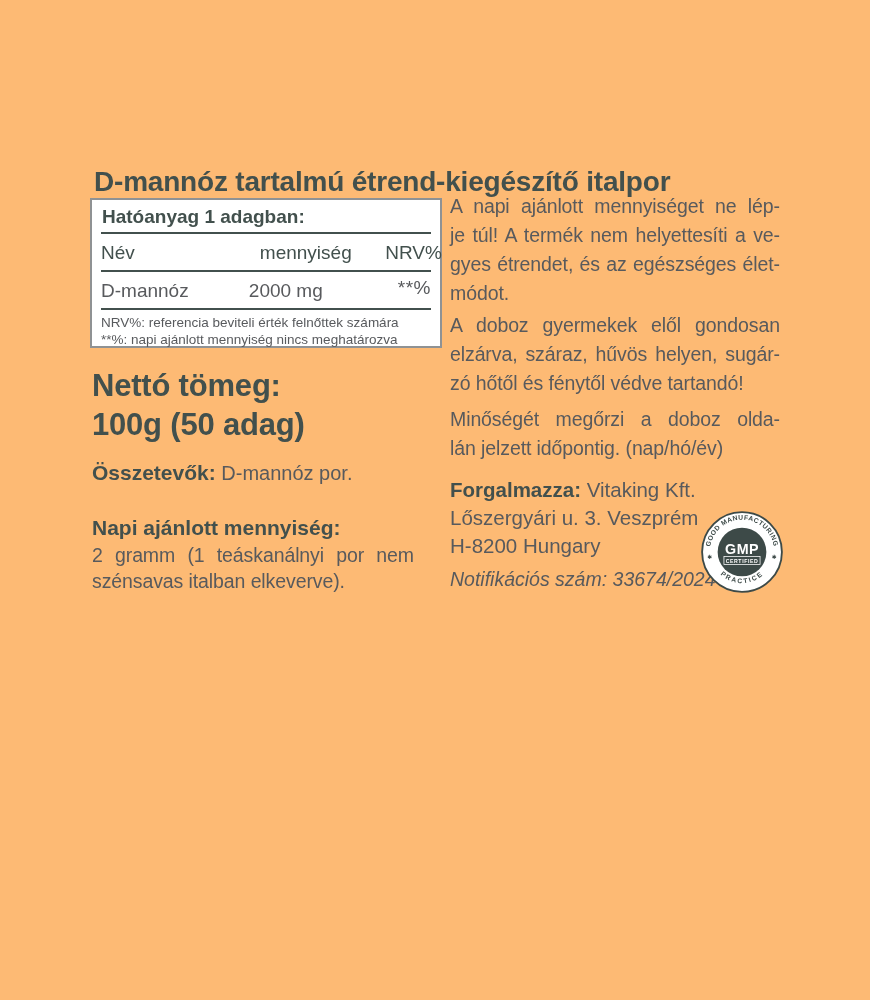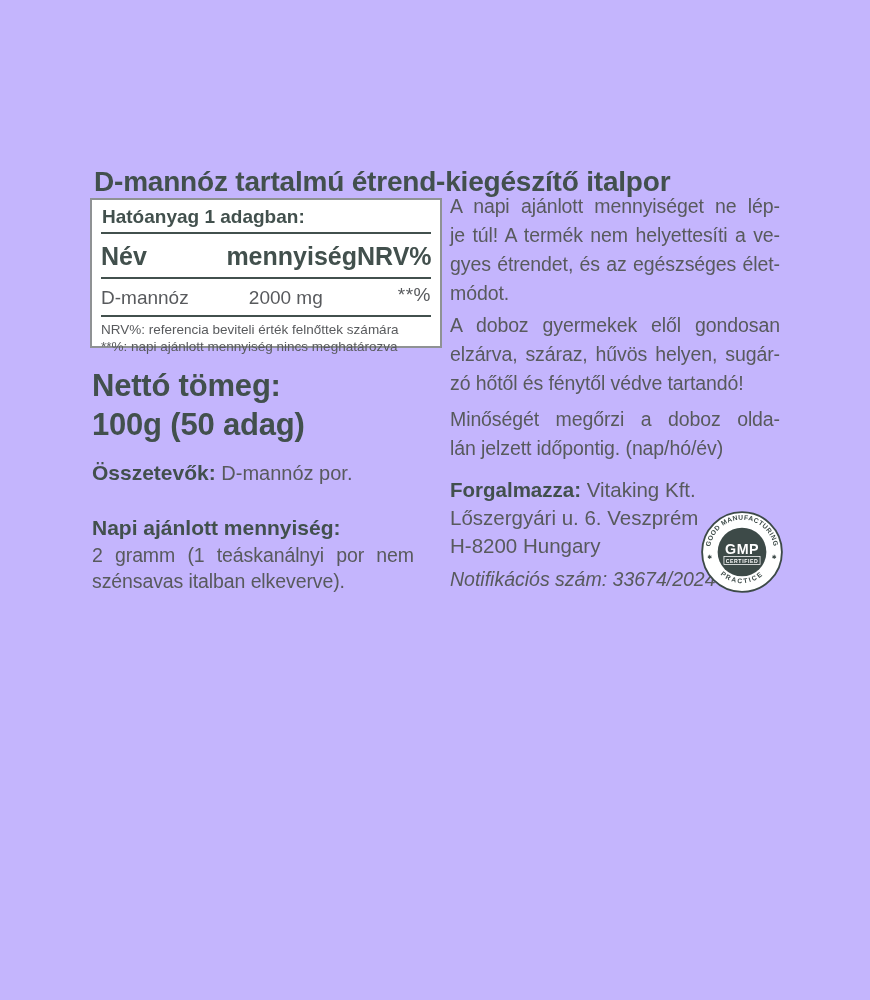--- a/index.html
+++ b/index.html
@@ -3,38 +3,38 @@
 <meta charset="utf-8">
 <style>
   :root{
     --heading:#42504d;
     --body:#585a5d;
     --tableBorder:#8f9294;
     --badge:#3d4a48;
   }
   html,body{margin:0;padding:0;background:#fff;}
   .page{
-    position:relative;width:870px;height:1000px;background:#c4b5fd;overflow:hidden;
+    position:relative;width:870px;height:1000px;background:#fdba74;overflow:hidden;
     font-family:"Liberation Sans",sans-serif;color:var(--body);
   }
   
   .title{
     position:absolute;left:94px;top:147px;width:680px;
     font-size:28px;font-weight:700;color:var(--heading);letter-spacing:-0.2px;
   }
   
   .supp{
     position:absolute;left:90px;top:198px;width:352px;height:150px;
     box-sizing:border-box;border:2px solid var(--tableBorder);
     padding:5px 9px 0 9px;background:#fff;
   }
   .supp-title{font-size:19px;font-weight:700;color:var(--heading);margin:1px 0 4px 1px;}
   .rule{height:2px;background:var(--heading);}
   .cols,.rowline{display:flex;align-items:baseline;}
-  .cols{margin:8px 0 6px;font-size:25px;font-weight:700;color:var(--heading);}
+  .cols{margin:8px 0 6px;font-size:19px;font-weight:400;color:var(--heading);gap:20px;}
   .rowline{margin:8px 0 6px;font-size:19px;color:var(--body);}
   .c1{flex:0 0 38%;}
   .c2{flex:0 0 36%;text-align:center;}
   .c3{flex:1 1 auto;text-align:right;}
   .nrv-val{position:relative;top:-3px;letter-spacing:0.5px;}
   .foot{margin-top:5px;font-size:13.5px;line-height:16.5px;color:var(--body);}
   
   .netw{
     position:absolute;left:92px;top:366px;font-size:31px;line-height:39px;
     font-weight:700;color:var(--heading);letter-spacing:-0.2px;
@@ -111,21 +111,21 @@
     <div class="line">zó hőtől és fénytől védve tartandó!</div>
   </div>
 
   <div class="rcol p3">
     <div class="line j">Minőségét megőrzi a doboz olda-</div>
     <div class="line">lán jelzett időpontig. (nap/hó/év)</div>
   </div>
 
   <div class="dist">
     <div><b>Forgalmazza:</b> <span>Vitaking Kft.</span></div>
-    <div>Lőszergyári u. 6. Veszprém</div>
+    <div>Lőszergyári u. 3. Veszprém</div>
     <div>H-8200 Hungary</div>
   </div>
 
   <div class="notif">Notifikációs szám: 33674/2024</div>
 
   <div class="badge">
     <svg viewBox="0 0 100 100" xmlns="http://www.w3.org/2000/svg">
       <defs>
         <path id="arcTop" d="M 11.5,50 A 38.5,38.5 0 1 1 88.5,50" fill="none"></path>
         <path id="arcBottom" d="M 13,50 A 37,37 0 0 0 87,50" fill="none"></path>

